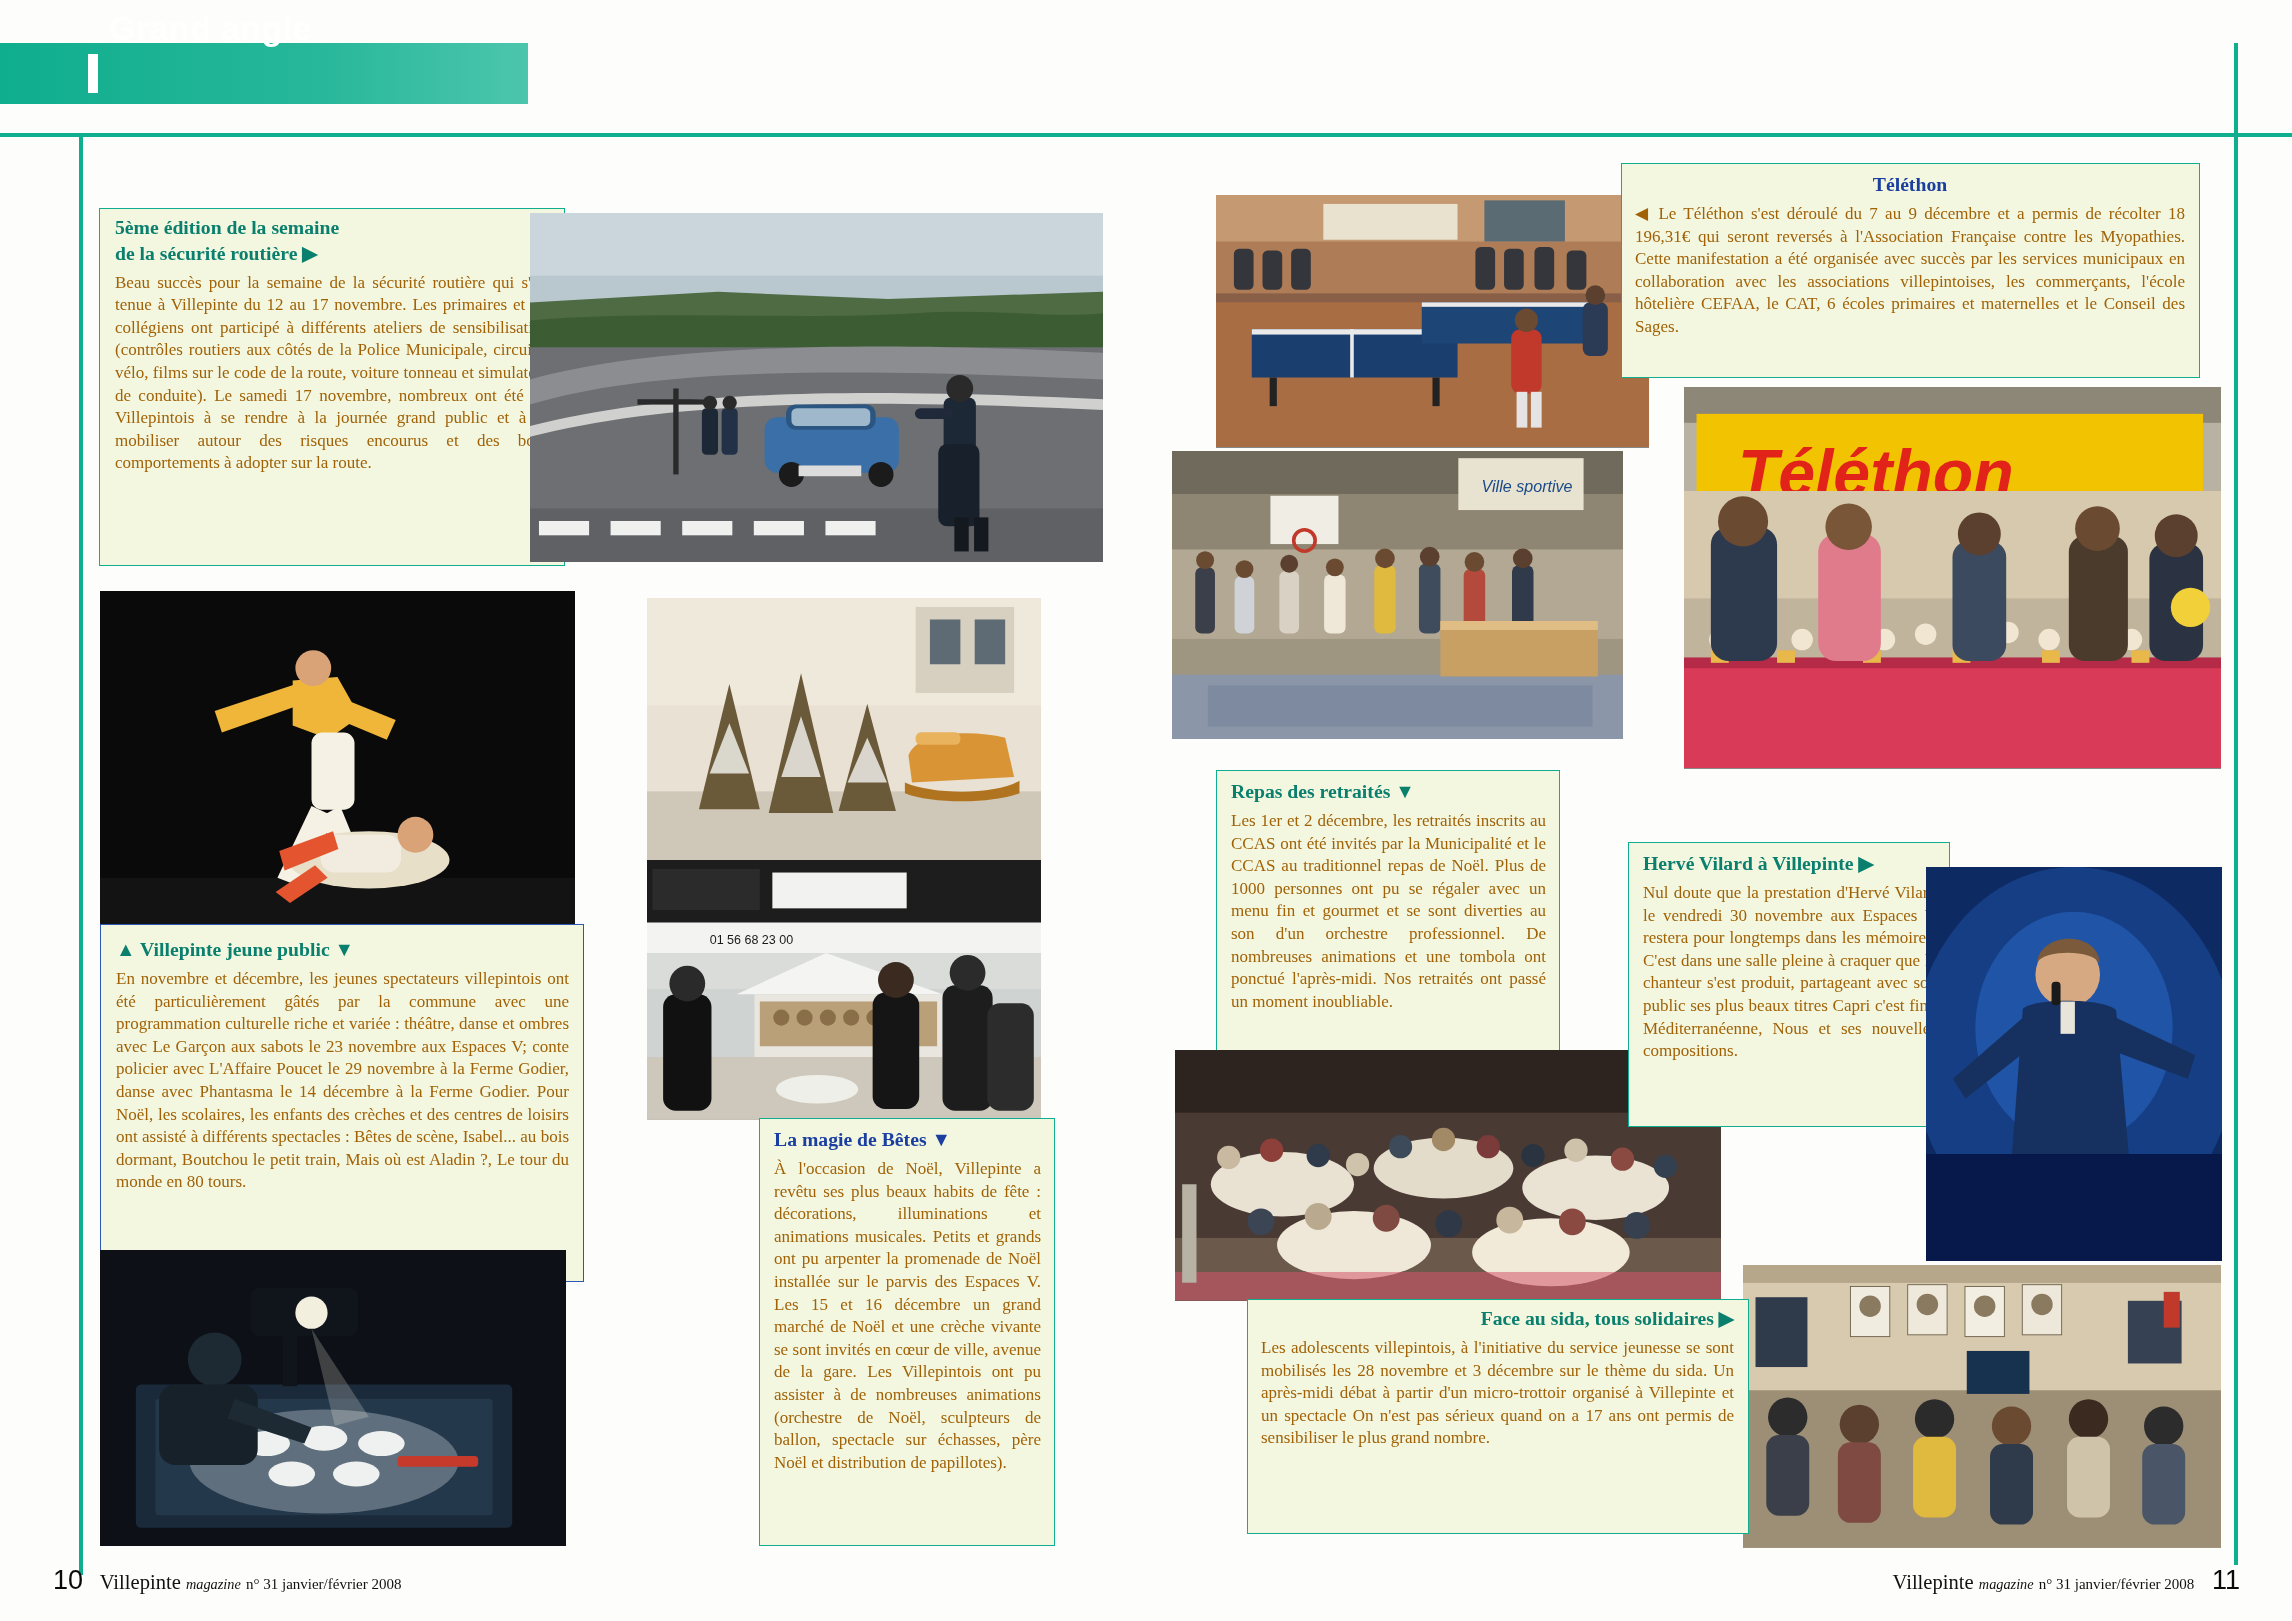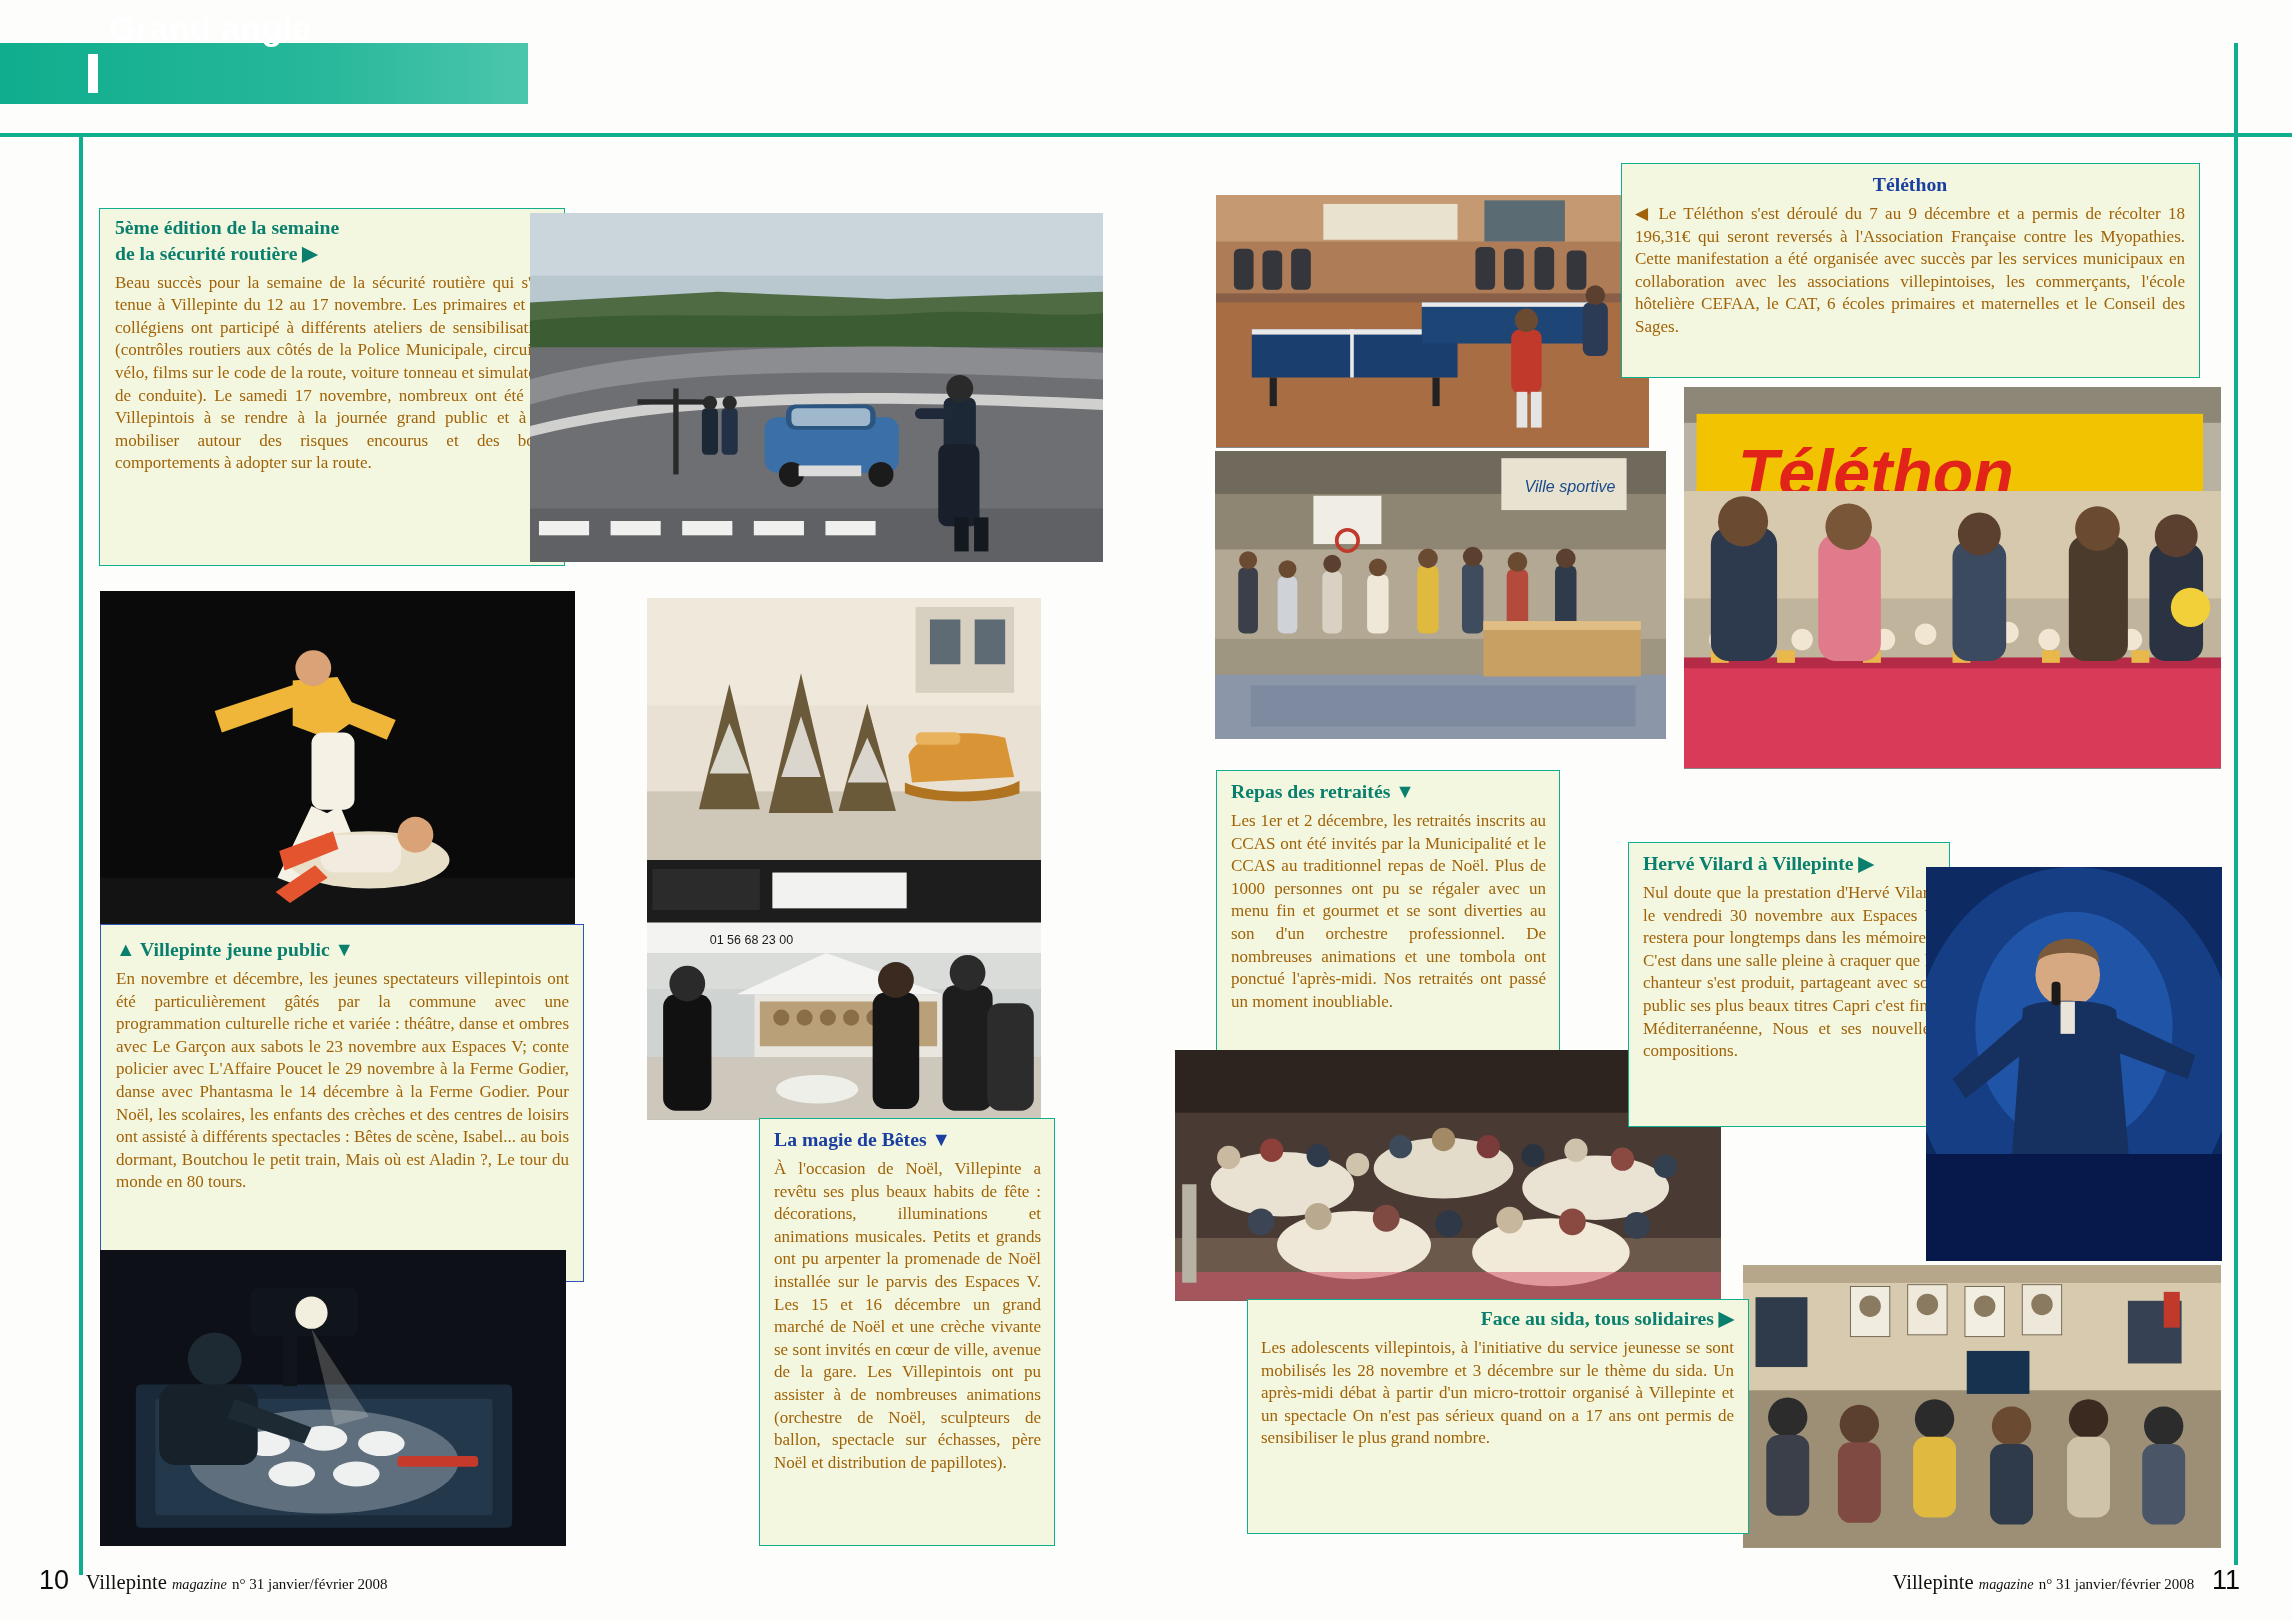--- a/index.html
+++ b/index.html
@@ -321,21 +321,21 @@
     </svg>
   </div>
 
   <div class="tint" style="left:1621px;top:163px;width:579px;height:215px;"></div>
   <div class="frame" style="left:1621px;top:163px;width:579px;height:215px;"></div>
   <div class="block" style="left:1635px;top:172px;width:550px;">
     <div class="ttl blue" style="text-align:center;">Téléthon</div>
     <p>◀ Le Téléthon s'est déroulé du 7 au 9 décembre et a permis de récolter 18 196,31€ qui seront reversés à l'Association Française contre les Myopathies. Cette manifestation a été organisée avec succès par les services municipaux en collaboration avec les associations villepintoises, les commerçants, l'école hôtelière CEFAA, le CAT, 6 écoles primaires et maternelles et le Conseil des Sages.</p>
   </div>
 
-  <div class="photo" style="left:1215px;top:451px;width:451px;height:288px;">
+  <div class="photo" style="left:1172px;top:451px;width:451px;height:288px;">
     <svg class="inner" viewBox="0 0 504 322" preserveAspectRatio="none">
       <rect width="504" height="322" fill="#b2a893"></rect>
       <rect x="0" y="0" width="504" height="110" fill="#8e8673"></rect>
       <rect x="0" y="0" width="504" height="48" fill="#6f6a5b"></rect>
       <rect x="320" y="8" width="140" height="58" fill="#e8e2d0"></rect>
       <text x="346" y="46" font-family="Liberation Sans, sans-serif" font-size="18" fill="#1b4a8a" font-style="italic">Ville sportive</text>
       <g>
         <rect x="110" y="50" width="76" height="54" fill="#f0ede4"></rect>
         <circle cx="148" cy="100" r="12" fill="none" stroke="#c0392b" stroke-width="4"></circle>
       </g>
@@ -530,21 +530,21 @@
     </svg>
   </div>
 
   <div class="tint" style="left:1247px;top:1299px;width:502px;height:235px;"></div>
   <div class="frame" style="left:1247px;top:1299px;width:502px;height:235px;"></div>
   <div class="block" style="left:1261px;top:1306px;width:473px;">
     <div class="ttl" style="text-align:right;">Face au sida, tous solidaires ▶</div>
     <p>Les adolescents villepintois, à l'initiative du service jeunesse se sont mobilisés les 28 novembre et 3 décembre sur le thème du sida. Un après-midi débat à partir d'un micro-trottoir organisé à Villepinte et un spectacle On n'est pas sérieux quand on a 17 ans ont permis de sensibiliser le plus grand nombre.</p>
   </div>
 
-  <div class="footer" style="left:39px;text-align:center;">
+  <div class="footer" style="left:53px;text-align:center;">
     <span class="folio">10</span>
     <span class="villepinte" style="margin-left:12.5px;">
       <span>Villepinte</span>
       <span class="mag" style="font-style:italic;">magazine</span>
       <span style="font-size:15px;">n° 31 janvier/février 2008</span>
     </span>
   </div>
 
   <div class="footer" style="right:53px;text-align:right;">
     <span class="villepinte">

